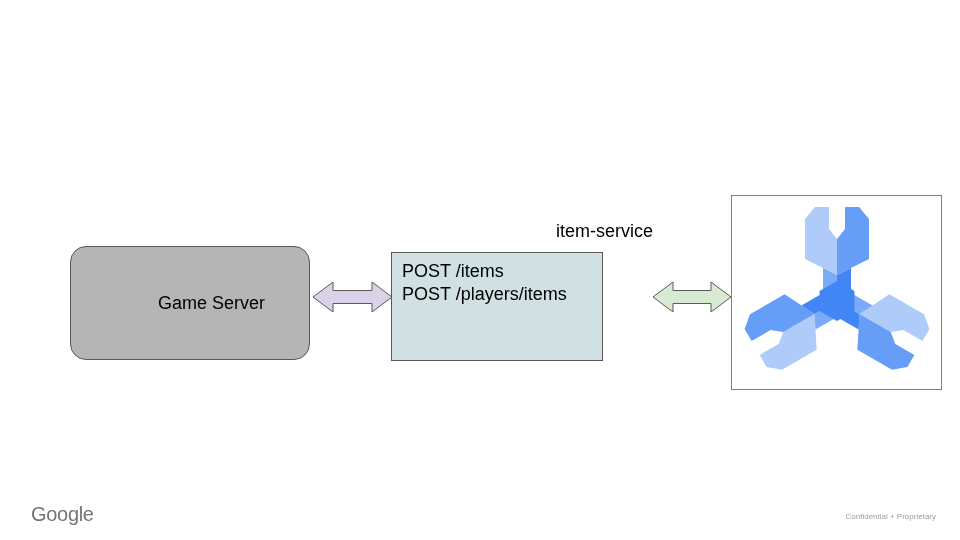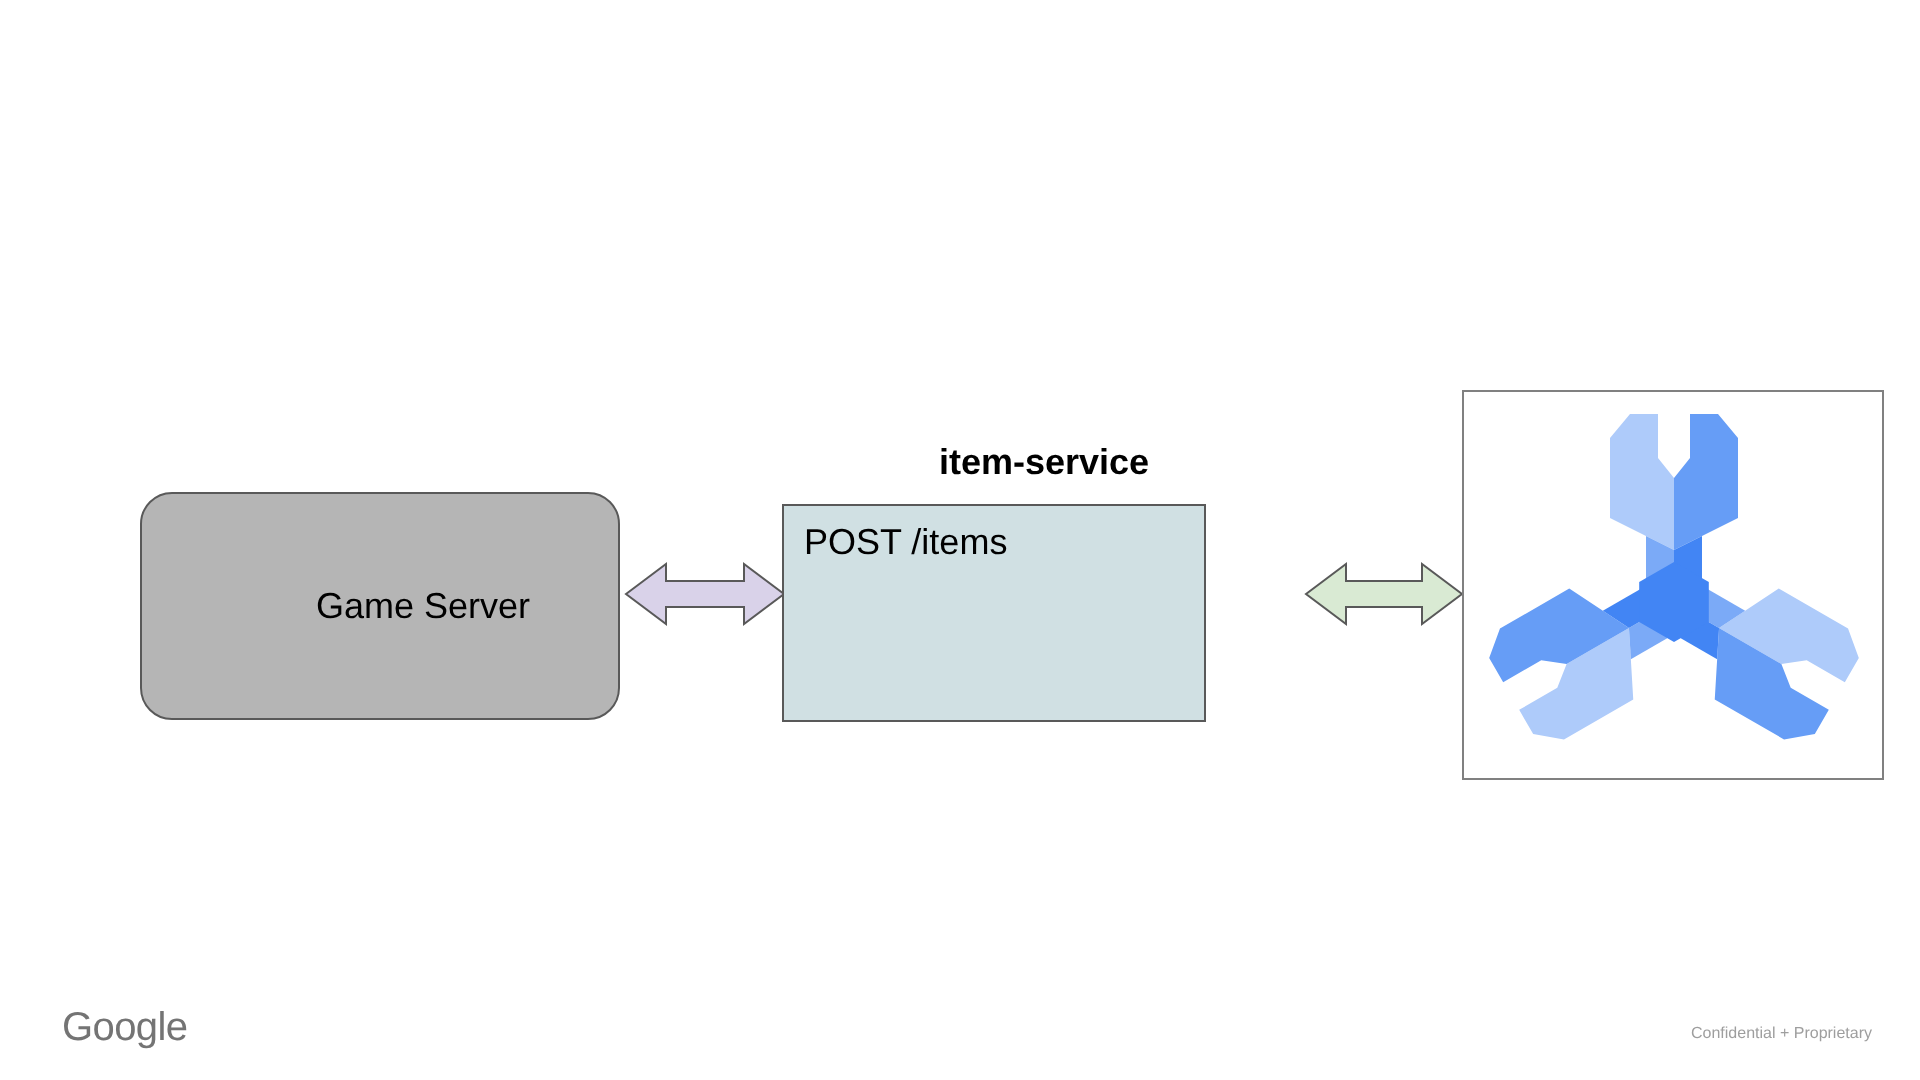--- a/index.html
+++ b/index.html
@@ -16,21 +16,21 @@
     left:70px;top:246px;width:240px;height:114px;
     background:#b5b5b5;border-radius:16px;
     display:flex;align-items:center;justify-content:center;
     font-size:18px;color:#000;padding-left:43px;
   }
   .arrow{position:absolute;display:block;}
   .arrow-left{left:312px;top:280px;}
   .arrow-right{left:652px;top:280px;}
   .service-title{
     position:absolute;left:391px;top:221px;width:262px;
-    text-align:center;font-size:18px;font-weight:bold;color:#000;
+    text-align:right;font-size:18px;font-weight:normal;color:#000;
   }
   .item-service{
     left:391px;top:252px;width:212px;height:109px;
     background:#d0e0e3;
     padding:7px 0 0 10px;
     font-size:18px;line-height:22.6px;color:#000;
   }
   .spanner-card{
     left:731px;top:195px;width:211px;height:195px;
     background:#ffffff;border-color:#808080;
@@ -57,20 +57,21 @@
   </div>
 
   <svg class="arrow arrow-left" width="81" height="34" viewBox="0 0 81 34">
     <polygon points="1,17 21,2 21,10.5 60,10.5 60,2 80,17 60,32 60,23.5 21,23.5 21,32" stroke-width="1" stroke-linejoin="miter" fill="#d9d2e9" stroke="#595959"></polygon>
   </svg>
 
   <div class="service-title">item-service</div>
 
   <div class="shape item-service" style="background-color: rgb(208, 224, 227); border-color: rgb(89, 89, 89);">
     <div class="endpoint">POST /items</div>
+    <div class="endpoint">POST /players/items</div>
   </div>
 
   <svg class="arrow arrow-right" width="80" height="34" viewBox="0 0 80 34">
     <polygon points="1,17 21,2 21,10.5 59,10.5 59,2 79,17 59,32 59,23.5 21,23.5 21,32" stroke-width="1" stroke-linejoin="miter" fill="#d9ead3" stroke="#595959"></polygon>
   </svg>
 
   <div class="shape spanner-card" style="border-color: rgb(128, 128, 128);">
     <svg width="200" height="200" viewBox="0 0 100 100">
       <g id="spanner-arm">
         <polygon points="50,41 34,33 34,13 39,7 46,7 46,18 50,23" fill="#aecbfa"></polygon>

